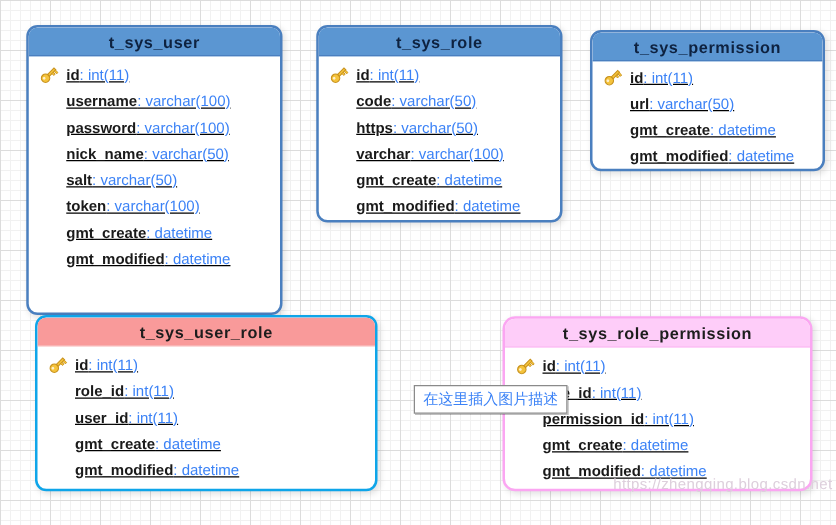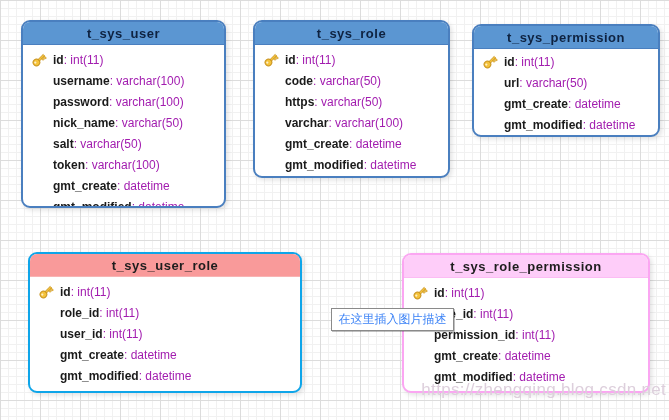--- a/index.html
+++ b/index.html
@@ -30,51 +30,51 @@
     font-weight: bold;
     font-size: 13px;
     letter-spacing: 0.5px;
   }
   .blue      { border: 2px solid #4a7fbf; }
   .blue .hdr { background: #5b96d2; color: #0e2240; border-bottom: 1px solid #4a7fbf; }
   .red       { border: 2px solid #0ea5e9; }
   .red .hdr  { background: #f99a9a; color: #1d1d1d; border-bottom: 1px solid #f8b3b3; }
   .magenta       { border: 2px solid #fba6f2; }
   .magenta .hdr  { background: #fecdf9; color: #1d1d1d; border-bottom: 1px solid #fcbcf4; }
-  .rows { padding: 4px 6px 16px 8px; }
+  .rows { padding: 4px 6px 16px 8px; text-decoration: underline; }
   .row { height: 21px; display: flex; align-items: center; font-size: 12px; white-space: pre; }
   .keycell { flex: 0 0 22px; width: 22px; display: flex; align-items: center; justify-content: flex-start; }
   .fname { font-weight: bold; color: #1a1a1a; }
-  .ftype { color: #a21caf; }
+  .ftype { color: #3b82f6; }
   .tooltip {
     position: absolute;
     left: 331px; top: 308px;
     width: 123px; height: 23px;
     background: #ffffff;
     border: 1px solid #8a8a8a;
     box-shadow: 1px 1px 0 rgba(0,0,0,0.25);
     font-size: 12px;
     line-height: 21px;
     text-align: center;
     color: #3b82f6;
     z-index: 20;
   }
   .watermark {
     position: absolute;
     right: 3px; top: 380px;
-    font-size: 17px;
+    font-size: 12px;
     color: #ddcfdc;
     z-index: 30;
     letter-spacing: 0.3px;
   }
 </style>
 </head>
 <body>
 
-<div class="table-box blue" style="left:21px; top:20px; width:205px; height:188px;">
+<div class="table-box blue" style="left:21px; top:20px; width:205px; height:232px;">
   <div class="hdr">t_sys_user</div>
   <div class="rows">
     <div class="row">
       <span class="keycell">
         <svg width="16" height="16" viewBox="0 0 16 16">
             <g transform="rotate(-45 8 8)">
               <rect x="6.5" y="7" width="8.4" height="2.1" fill="#f5c33b" stroke="#c8921d" stroke-width="0.8"></rect>
               <rect x="10.6" y="9" width="1.5" height="2.1" fill="#f5c33b" stroke="#c8921d" stroke-width="0.7"></rect>
               <rect x="13.1" y="9" width="1.5" height="2.8" fill="#f5c33b" stroke="#c8921d" stroke-width="0.7"></rect>
               <circle cx="4.4" cy="8" r="3.3" fill="#f5c33b" stroke="#c8921d" stroke-width="1"></circle>
@@ -159,21 +159,21 @@
       </span>
       <span class="fname">id</span><span class="ftype">: int(11)</span>
     </div>
     <div class="row"><span class="keycell"></span><span class="fname">role_id</span><span class="ftype">: int(11)</span></div>
     <div class="row"><span class="keycell"></span><span class="fname">user_id</span><span class="ftype">: int(11)</span></div>
     <div class="row"><span class="keycell"></span><span class="fname">gmt_create</span><span class="ftype">: datetime</span></div>
     <div class="row"><span class="keycell"></span><span class="fname">gmt_modified</span><span class="ftype">: datetime</span></div>
   </div>
 </div>
 
-<div class="table-box magenta" style="left:402px; top:253px; width:248px; height:140px;">
+<div class="table-box magenta" style="left:402px; top:253px; width:248px; height:140px;border-radius:10px;">
   <div class="hdr">t_sys_role_permission</div>
   <div class="rows">
     <div class="row">
       <span class="keycell">
         <svg width="16" height="16" viewBox="0 0 16 16">
             <g transform="rotate(-45 8 8)">
               <rect x="6.5" y="7" width="8.4" height="2.1" fill="#f5c33b" stroke="#c8921d" stroke-width="0.8"></rect>
               <rect x="10.6" y="9" width="1.5" height="2.1" fill="#f5c33b" stroke="#c8921d" stroke-width="0.7"></rect>
               <rect x="13.1" y="9" width="1.5" height="2.8" fill="#f5c33b" stroke="#c8921d" stroke-width="0.7"></rect>
               <circle cx="4.4" cy="8" r="3.3" fill="#f5c33b" stroke="#c8921d" stroke-width="1"></circle>

